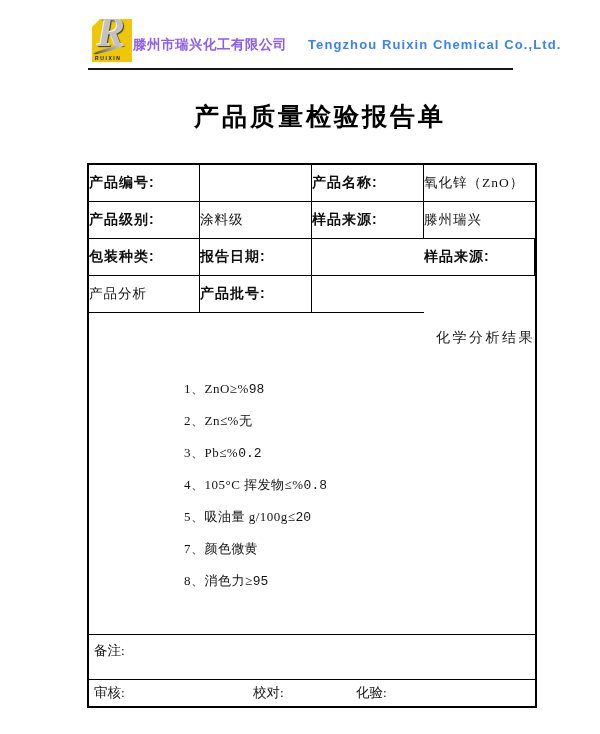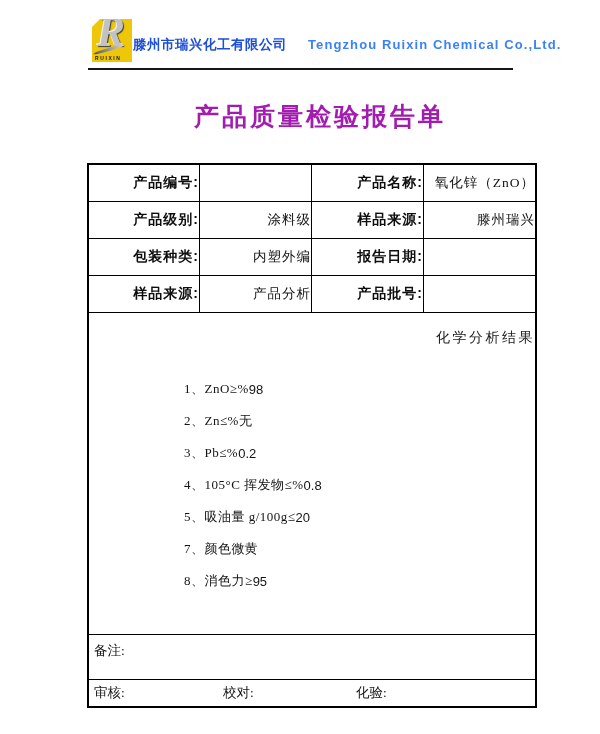--- a/index.html
+++ b/index.html
@@ -16,54 +16,54 @@
   .logo-notch{position:absolute;left:0;top:0;width:0;height:0;
               border-top:8px solid #fff;border-right:8px solid transparent;}
   .logo-r{position:absolute;left:5px;top:-8px;font-family:var(--serif);font-style:italic;
           font-weight:bold;font-size:42px;line-height:1;color:#c2c2c2;
           text-shadow:-1px -1px 0 #f2f2f2, 1px 1px 1px #3c3c3c;}
   .logo-swoosh{position:absolute;left:1px;bottom:11px;width:32px;height:3px;border-radius:50%;
                background:linear-gradient(to right,#555,#d8d8d8);transform:rotate(-16deg);}
   .logo-brand{position:absolute;left:3px;bottom:1px;font-family:var(--sans);font-weight:bold;
               font-size:5px;letter-spacing:1.6px;color:#151515;}
   .company-cn{position:absolute;left:133px;top:36px;font-family:var(--serif);font-weight:bold;
-              font-size:13.5px;letter-spacing:0.5px;color:#1d4ed8;white-space:nowrap;}
+              font-size:13.5px;letter-spacing:0.5px;color:#8b5cf6;white-space:nowrap;}
   .company-en{position:absolute;left:281px;top:37px;font-family:var(--sans);font-weight:bold;
               font-size:13px;letter-spacing:1.1px;color:#3b82f6;white-space:nowrap;margin-left:27px;}
   .header-divider{position:absolute;left:88px;top:68px;width:425px;height:2px;background:#161616;}
 
   
   .report-title{position:absolute;left:40px;top:100px;width:560px;text-align:center;
                 font-family:var(--sans);font-weight:bold;font-size:25px;letter-spacing:3px;
-                color:#a21caf;}
+                color:#000000;}
 
   
   .report-table{position:absolute;left:87px;top:163px;width:450px;height:545px;
                 border:2px solid #000;box-sizing:border-box;background:#fff;}
   .info-grid{display:grid;grid-template-columns:111px 112px 112px 111px;}
   .cell{height:37px;box-sizing:border-box;border-bottom:1px solid #000;
-        display:flex;align-items:center;justify-content:flex-end;overflow:hidden;}
+        display:flex;align-items:center;justify-content:flex-start;overflow:hidden;}
   .cell.vline{border-right:1px solid #000;}
   .cell .lbl{font-family:var(--sans);font-weight:bold;font-size:14px;letter-spacing:1px;color:#0e0e0e;}
   .cell .val{font-family:var(--serif);font-size:13.5px;letter-spacing:1px;color:#111;}
 
   .analysis{height:322px;box-sizing:border-box;border-bottom:1px solid #000;}
   .analysis-title{text-align:right;padding-top:16px;font-size:14px;letter-spacing:2.5px;color:#1a1a1a;}
   .analysis-list{margin-top:26px;}
   .analysis-row{height:32px;display:flex;align-items:center;justify-content:flex-start;
                 padding:0 93px 0 95px;}
   .analysis-label{font-size:13px;letter-spacing:0.5px;color:#141414;white-space:nowrap;}
-  .analysis-value{font-family:Liberation Sans, sans-serif;font-size:13px;color:#141414;white-space:nowrap;}
+  .analysis-value{font-family:Liberation Mono, monospace;font-size:13px;color:#141414;white-space:nowrap;}
 
   .notes-row{height:45px;box-sizing:border-box;border-bottom:1px solid #000;
              padding:7px 0 0 5px;font-size:13.5px;color:#141414;}
   .sign-row{position:relative;height:26px;font-size:13.5px;color:#141414;}
   .sign-row span{position:absolute;top:0;line-height:26px;}
   .sign-reviewer{left:5px;}
-  .sign-proofreader{left:134px;}
+  .sign-proofreader{left:164px;}
   .sign-tester{left:267px;}
 </style>
 </head>
 <body>
 
 <div class="page">
 
   <div class="logo">
     <span class="logo-r">R</span>
     <span class="logo-swoosh"></span>
@@ -101,23 +101,20 @@
         </div>
       <div class="cell vline">
           <span class="lbl">样品来源:</span>
         </div>
       <div class="cell">
           <span class="val">滕州瑞兴</span>
         </div>
 
       <div class="cell vline">
           <span class="lbl">包装种类:</span>
-        </div>
-      <div class="cell vline">
-          <span class="val">内塑外编</span>
         </div>
       <div class="cell vline">
           <span class="lbl">报告日期:</span>
         </div>
       <div class="cell">
           <span class="val"></span>
         </div>
 
       <div class="cell vline">
           <span class="lbl">样品来源:</span>

